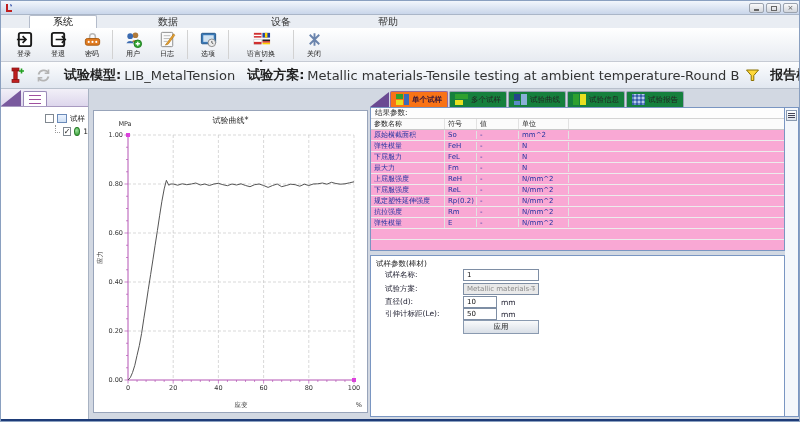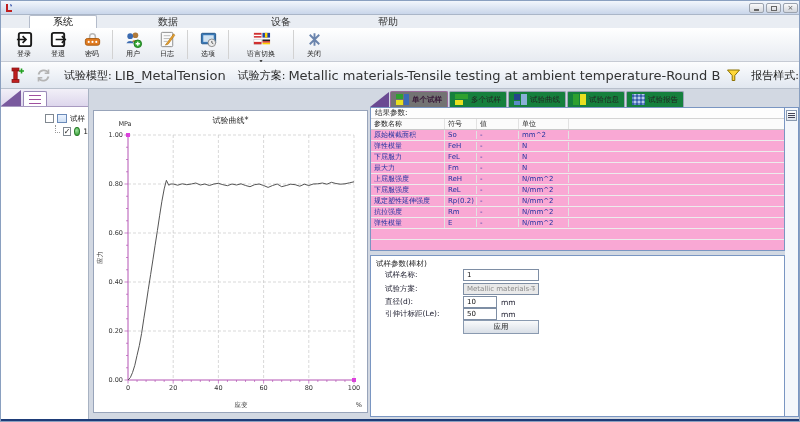--- a/index.html
+++ b/index.html
@@ -37,21 +37,21 @@
   .rbtn .ric { height:19px; display:flex; align-items:center; }
   .rbtn .rlbl { font-size:7px; color:#222; white-space:nowrap; }
   .rbtn .darr { font-size:6px; color:#444; line-height:4px; }
   .rsep { width:1px; background:#d2d2d2; margin:2px 3px; }
 
   
   .toolbar2 { position:absolute; top:61px; left:0; width:800px; height:27px;
               background:linear-gradient(#fcfdfe,#e1e7f0); border-bottom:1px solid #b8c0cc;
               display:flex; align-items:center; padding:0 6px; }
   .t2sep { width:1px; height:18px; background:#c8ccd4; margin:0 6px; }
-  .t2lbl { font-size:11px; font-weight:normal; color:#222; white-space:nowrap; }
+  .t2lbl { font-size:13px; font-weight:bold; color:#222; white-space:nowrap; }
   .t2val { font-size:13px; color:#333; margin-left:3px; white-space:nowrap; }
   .combo { display:flex; align-items:center; margin-left:3px; width:44px; height:13px;
            border:1px solid #8a98ac; background:#fff; font-size:7px; color:#222; padding-left:3px; }
   .combo .cbarr { margin-left:auto; width:11px; height:11px; background:#e4e8ee; border-left:1px solid #b8c0cc;
                   font-size:6px; color:#445; display:flex; align-items:center; justify-content:center; }
   .t2right { margin-left:auto; display:flex; align-items:center; gap:12px; padding-right:8px; }
 
   
   .main { position:absolute; top:88px; left:0; width:800px; height:330px; background:#d2d8e2; }
   .botframe { position:absolute; top:418px; left:0; width:800px; height:4px; background:#1e3c78; }
@@ -79,21 +79,21 @@
   .chart-panel { position:absolute; left:92px; top:21px; width:275px; height:303px; background:#fff;
                  border:1px solid #98a4ba; }
 
   
   .right-panel { position:absolute; left:369px; top:1px; width:429px; height:327px; display:flex; flex-direction:column; }
   .rtabs { height:17px; display:flex; align-items:flex-end; }
   .rtri { width:19px; height:15px; background:#6a4a92; clip-path:polygon(100% 0,100% 100%,0 100%); }
   .rtab { height:16px; display:flex; align-items:center; gap:3px; padding:0 5px; margin-left:1px;
           border:1px solid #9aa4b6; border-bottom:none; border-radius:2px 2px 0 0; background:#15803d;
           font-size:7.5px; color:#222; white-space:nowrap; }
-  .rtab.active { background:#737373; border-color:#9a6a9a; font-weight:bold; color:#3a1a3a;justify-content:flex-end; }
+  .rtab.active { background:#f97316; border-color:#9a6a9a; font-weight:bold; color:#3a1a3a;justify-content:flex-end; }
   .ticon { width:13px; height:11px; position:relative; flex:0 0 auto; }
   .ticon i { position:absolute; display:block; }
   .rbody { flex:1; display:flex; min-height:0; }
   .rcontent { flex:1; display:flex; flex-direction:column; min-width:0; }
   .rstrip { width:14px; border:1px solid #7a96c2; border-left:none; background:#f4f7fb; }
   .menu-btn { width:11px; height:11px; margin:2px auto 0; border:1px solid #8a9ab0;
               background:linear-gradient(#fff,#dde3ea); display:flex; flex-direction:column;
               justify-content:center; gap:1px; align-items:center; }
   .menu-btn i { display:block; width:7px; height:1px; background:#445; }
 

